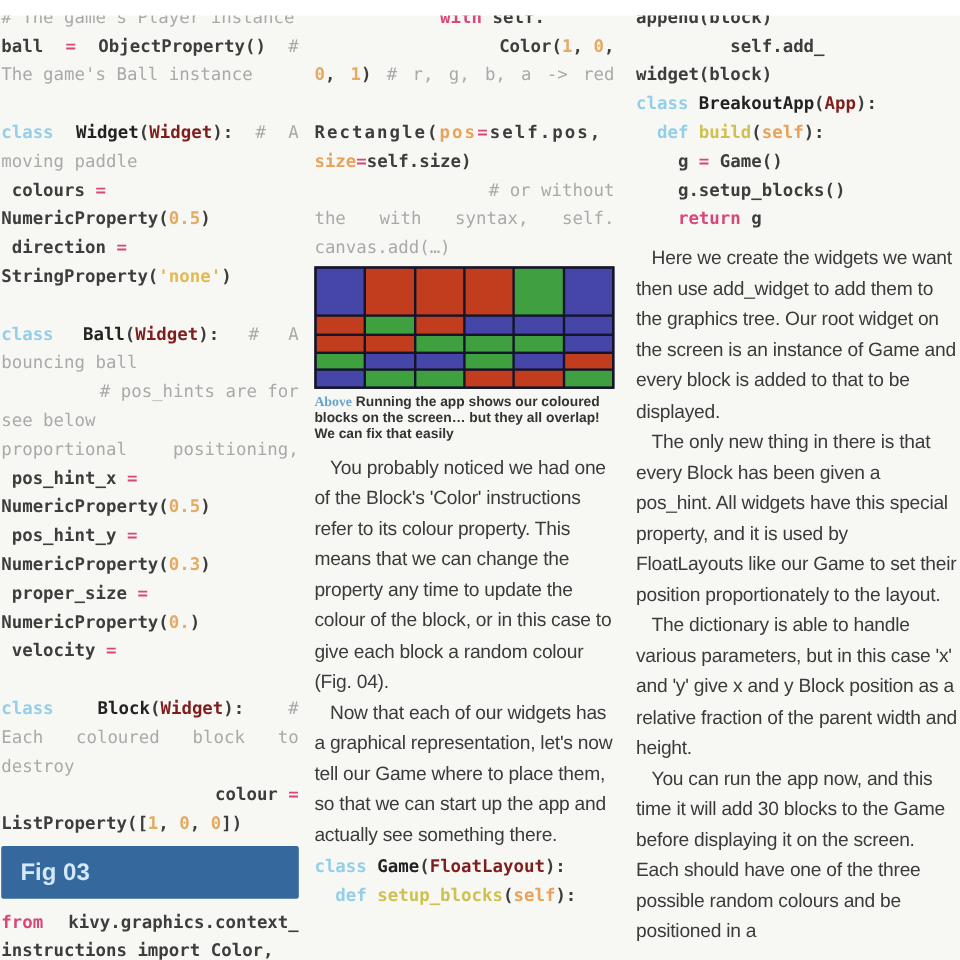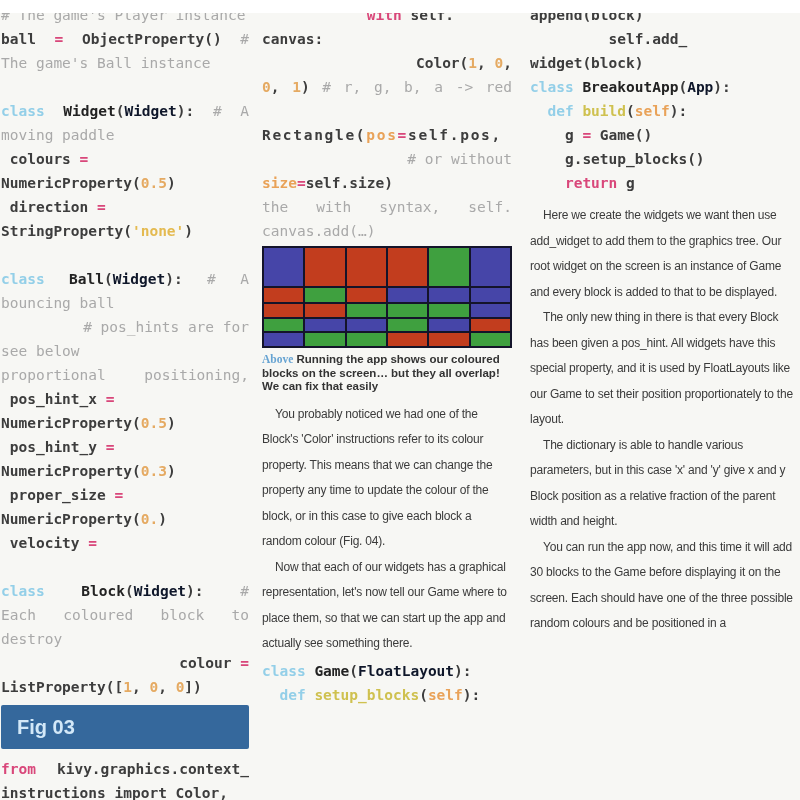--- a/index.html
+++ b/index.html
@@ -15,21 +15,21 @@
         color:#3d3d3d;line-height:24px;}
   .code-line{white-space:pre;height:24px;overflow:hidden;}
   .code-line.al-r{text-align:right;}
   .code-line.al-j{white-space:normal;text-align:justify;text-align-last:justify;}
   .code-line.ls{letter-spacing:1.7px;}
   .tk-c{color:#3d3d3d;}
   .tk-b{color:#222;font-weight:800;}
   .tk-cm{color:#a9a9a9;font-weight:400;}
   .tk-kb{color:#93cfe8;}
   .tk-kp{color:#d9477a;}
-  .tk-cl{color:#0f172a;}
+  .tk-cl{color:#7f1d1d;}
   .tk-fn{color:#cfc14f;}
   .tk-sf{color:#e9a258;}
   .tk-nm{color:#e5aa62;}
   .tk-st{color:#e4ba50;}
 
   
   .fig-box{margin-top:6px;height:44px;border-radius:2px;display:flex;align-items:center;
            padding-left:16px;box-sizing:border-box;}
   .fig-box span{color:#d3e8f8;font-size:20px;font-weight:700;}
   .after-fig{margin-top:8px;}
@@ -39,21 +39,21 @@
           display:flex;flex-direction:column;gap:2px;}
   .fig-row{display:flex;gap:2px;min-height:0;}
   .fig-cell{flex:1;}
 
   
   .caption{margin-top:5px;font-size:11.5px;line-height:13.5px;font-weight:700;color:#333;}
   .caption .above{color:#66a3d2;font-family:Liberation Serif, serif;}
 
   
   .body-text{margin-top:8px;}
-  .body-text p{margin:0;font-size:12px;line-height:25.5px;text-indent:13px;
+  .body-text p{margin:0;font-size:16px;line-height:25.5px;text-indent:13px;
                letter-spacing:-0.2px;}
   .mid-body{margin-top:8px;}
   .code-bottom{margin-top:2px;}
 </style>
 </head>
 <body>
 
 <div class="page">
 
   <div class="col col-left">
@@ -93,27 +93,26 @@
     </div>
     <div class="code after-fig">
         <div class="code-line al-j"><span class="tk-kp">from </span><span class="tk-c">kivy.graphics.context_</span></div>
         <div class="code-line"><span class="tk-c">instructions import Color,</span></div>
       </div>
   </div>
 
   <div class="col col-mid">
     <div class="code">
         <div class="code-line"><span class="tk-c">            </span><span class="tk-kp">with </span><span class="tk-c">self.</span></div>
-        <div class="code-line"><span class="tk-c">canvas:</span></div>
         <div class="code-line al-r"><span class="tk-c">Color(</span><span class="tk-nm">1</span><span class="tk-c">, </span><span class="tk-nm">0</span><span class="tk-c">,</span></div>
         <div class="code-line al-j"><span class="tk-nm">0</span><span class="tk-c">, </span><span class="tk-nm">1</span><span class="tk-c">) </span><span class="tk-cm"># r, g, b, a -&gt; red</span></div>
         <div class="code-line">&nbsp;</div>
         <div class="code-line ls"><span class="tk-c">Rectangle(</span><span class="tk-sf">pos</span><span class="tk-kp">=</span><span class="tk-c">self.pos,</span></div>
+        <div class="code-line"><span class="tk-sf">size</span><span class="tk-kp">=</span><span class="tk-c">self.size)</span></div>
         <div class="code-line al-r"><span class="tk-cm"># or without</span></div>
-        <div class="code-line"><span class="tk-sf">size</span><span class="tk-kp">=</span><span class="tk-c">self.size)</span></div>
         <div class="code-line al-j"><span class="tk-cm">the with syntax, self.</span></div>
         <div class="code-line"><span class="tk-cm">canvas.add(…)</span></div>
       </div>
     <div class="figure" style="background: rgb(20, 20, 42); border-color: rgb(20, 20, 42);">
         <div class="fig-row" style="flex: 42 1 0px;">
           <div class="fig-cell" style="background: rgb(70, 69, 168);"></div>
           <div class="fig-cell" style="background: rgb(194, 61, 30);"></div>
           <div class="fig-cell" style="background: rgb(194, 61, 30);"></div>
           <div class="fig-cell" style="background: rgb(194, 61, 30);"></div>
           <div class="fig-cell" style="background: rgb(63, 160, 63);"></div>

